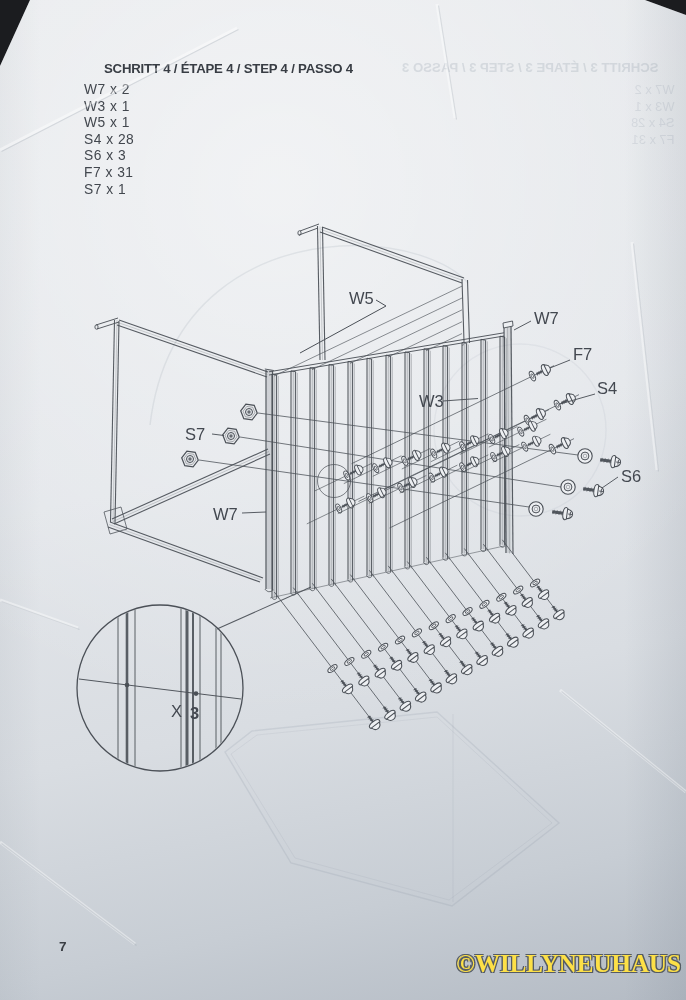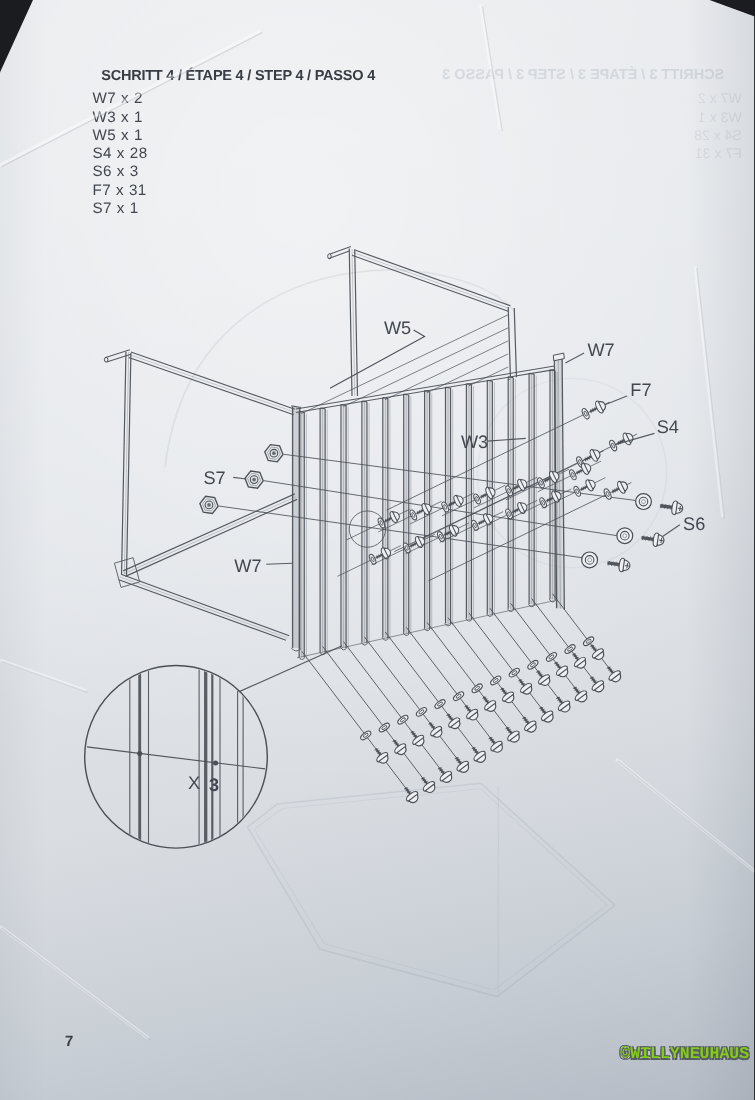--- a/index.html
+++ b/index.html
@@ -4,32 +4,32 @@
 <style>
   html,body{margin:0;padding:0;background:#141518;}
   .photo{position:relative;width:686px;height:1000px;background:#1b1c1f;overflow:hidden;
          font-family:"Liberation Sans", sans-serif;}
   .paper{position:absolute;inset:0;
      clip-path:polygon(30px 0, 645px 0, 686px 15px, 686px 1000px, 0 1000px, 0 66px);
      background:
        radial-gradient(130% 90% at 40% 18%, rgba(255,255,255,0.45), rgba(255,255,255,0) 60%),
        linear-gradient(90deg, rgba(130,140,150,0.10), rgba(130,140,150,0) 6%, rgba(130,140,150,0) 91%, rgba(115,125,138,0.16)),
        linear-gradient(168deg,#e8eaed 0%, #e3e6ea 45%, #d9dde2 68%, #c7cdd4 86%, #b4bbc4 100%);}
-  .step-title{position:absolute;left:92px;top:61px;font-size:13.2px;font-weight:700;
+  .step-title{position:absolute;left:104px;top:61px;font-size:13.2px;font-weight:700;
      letter-spacing:-0.2px;color:#383d44;}
   .parts{position:absolute;left:84px;top:82px;list-style:none;margin:0;padding:0;
      font-size:13.8px;letter-spacing:0.5px;color:#42474e;line-height:16.6px;}
   .bleed-title{position:absolute;top:60px;right:28px;transform:scaleX(-1);
      font-size:13.2px;font-weight:700;color:rgba(96,110,132,0.17);filter:blur(0.4px);}
   .bleed-list{position:absolute;top:82px;right:12px;transform:scaleX(-1);
      font-size:12.8px;line-height:16.6px;color:rgba(96,110,132,0.13);filter:blur(0.6px);
      list-style:none;margin:0;padding:0;text-align:left;}
   .pagenum{position:absolute;left:59px;top:939px;font-size:13.5px;font-weight:700;color:#3a3e44;}
-  .watermark{position:absolute;right:5px;top:950px;font-family:Liberation Mono, monospace;
-     font-weight:700;font-size:15px;letter-spacing:0px;color:#84cc16;
+  .watermark{position:absolute;right:5px;top:950px;font-family:Liberation Serif, serif;
+     font-weight:700;font-size:25px;letter-spacing:0px;color:#fde047;
      text-shadow:1.2px 1.2px 0 #565c63,-1.2px -1.2px 0 #565c63,1.2px -1.2px 0 #565c63,-1.2px 1.2px 0 #565c63;}
   svg#diag{position:absolute;inset:0;}
   svg#diag text{font-family:"Liberation Sans", sans-serif;font-size:16.5px;fill:#434850;}
   text.xbig{font-size:30px;fill:#2c3137;font-weight:500;}
   text.nbig{font-size:34px;fill:#23272c;font-weight:800;}
 </style>
 </head>
 <body>
 
 <div class="photo">

